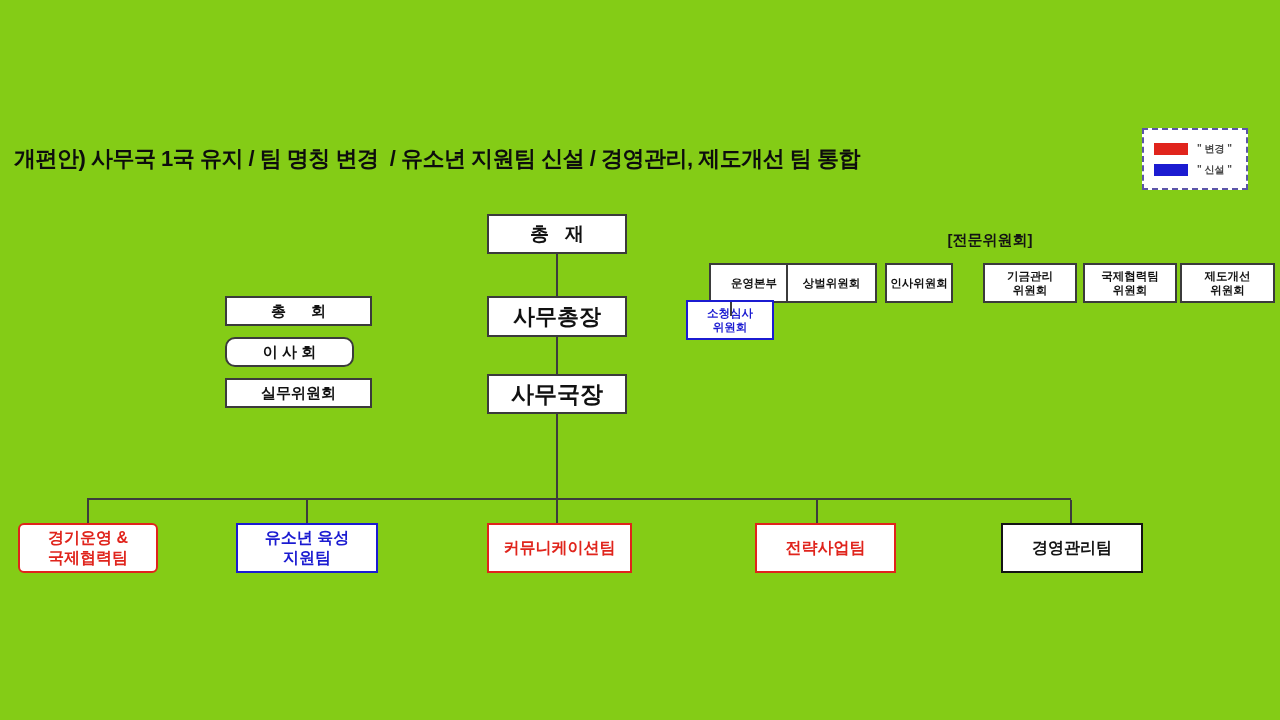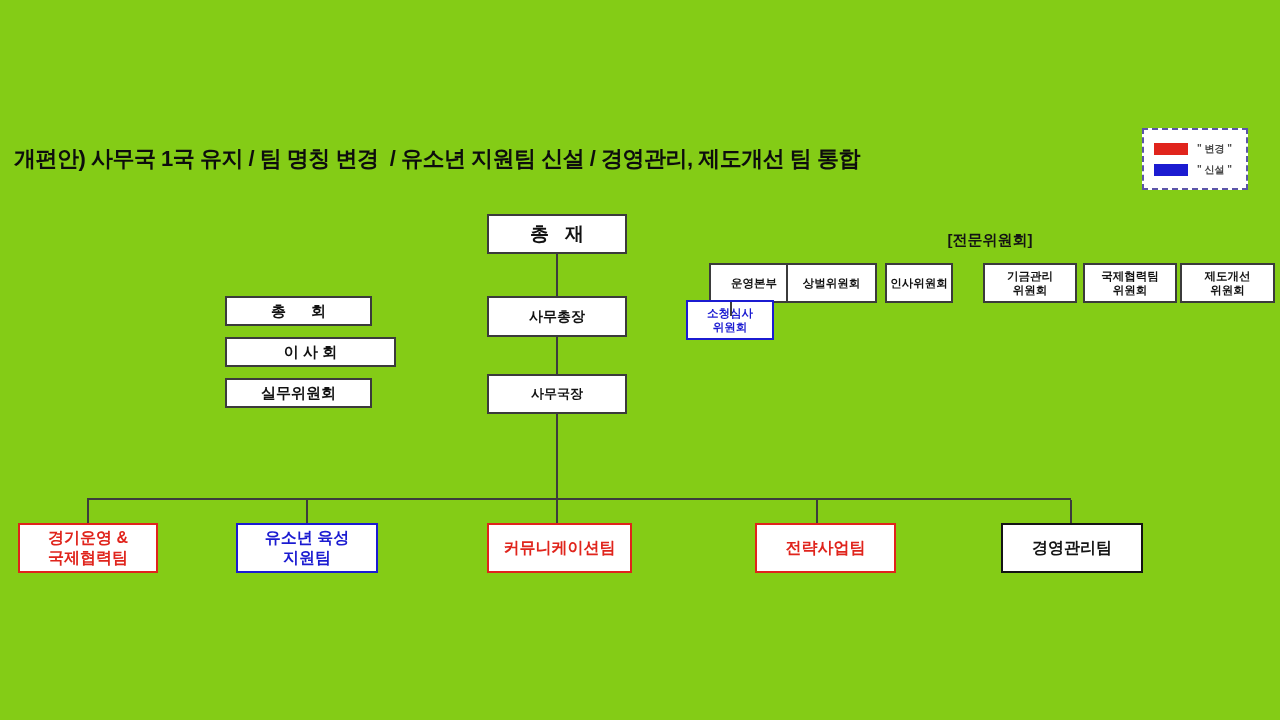--- a/index.html
+++ b/index.html
@@ -51,25 +51,25 @@
     font-weight: bold;
     display: flex;
     align-items: center;
     justify-content: center;
     text-align: center;
     white-space: pre-wrap;
     line-height: 1.25;
   }
   
   .box-chairman   { left: 487px; top: 214px; width: 140px; height: 40px; font-size: 19px; }
-  .box-secgen     { left: 487px; top: 296px; width: 140px; height: 41px; font-size: 14px; }
-  .box-bureau     { left: 487px; top: 374px; width: 140px; height: 40px; font-size: 13px; }
+  .box-secgen     { left: 487px; top: 296px; width: 140px; height: 41px; font-size: 22px; }
+  .box-bureau     { left: 487px; top: 374px; width: 140px; height: 40px; font-size: 23px; }
   
   .box-assembly   { left: 225px; top: 296px; width: 147px; height: 30px; font-size: 15px; }
-  .box-board      { left: 225px; top: 337px; width: 171px; height: 30px; font-size: 15px; }
+  .box-board      { left: 225px; top: 337px; width: 129px; height: 30px; font-size: 15px; border-radius: 10px; }
   .box-working    { left: 225px; top: 378px; width: 147px; height: 30px; font-size: 15px; }
   
   .committee-header {
     position: absolute;
     left: 905px; top: 231px; width: 170px;
     text-align: center;
     font-size: 15px;
     font-weight: bold;
     color: #141414;
   }
@@ -80,21 +80,21 @@
   .committee-3 { left: 983px;  width: 94px; }
   .committee-4 { left: 1083px; width: 94px; }
   .committee-5 { left: 1180px; width: 95px; }
   .box-appeal {
     left: 686px; top: 300px; width: 88px; height: 40px;
     font-size: 11.5px;
     border-color: currentColor;
   }
   
   .box-team { top: 523px; height: 50px; font-size: 16px; border-color: currentColor; }
-  .team-0 { left: 18px;   width: 140px; }
+  .team-0 { left: 18px;   width: 140px; border-radius: 6px; }
   .team-1 { left: 236px;  width: 142px; }
   .team-2 { left: 487px;  width: 145px; }
   .team-3 { left: 747px;  width: 141px; }
   .team-4 { left: 1001px; width: 142px; text-align: right; }
   
   .vline { position: absolute; width: 2px; background: #3c3c3c; }
   .hline { position: absolute; height: 2px; background: #3c3c3c; }
   .v-chair-sg   { left: 556px; top: 254px; height: 42px; }
   .v-sg-bureau  { left: 556px; top: 337px; height: 37px; }
   .v-trunk      { left: 556px; top: 414px; height: 84px; }

